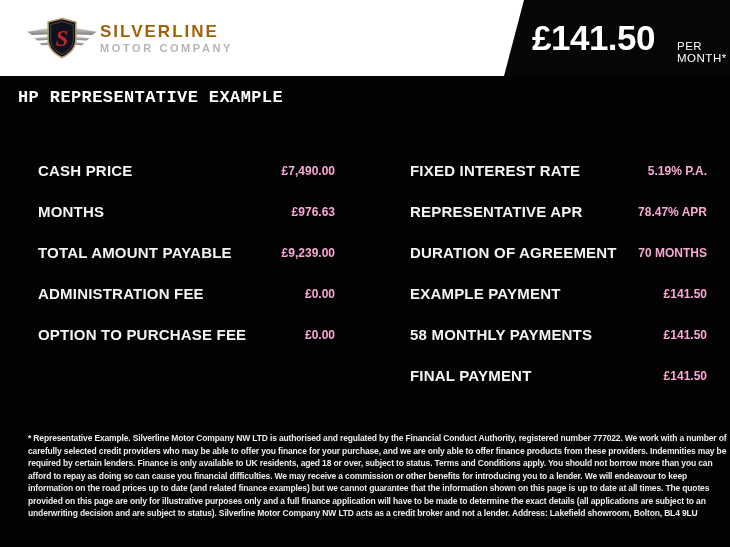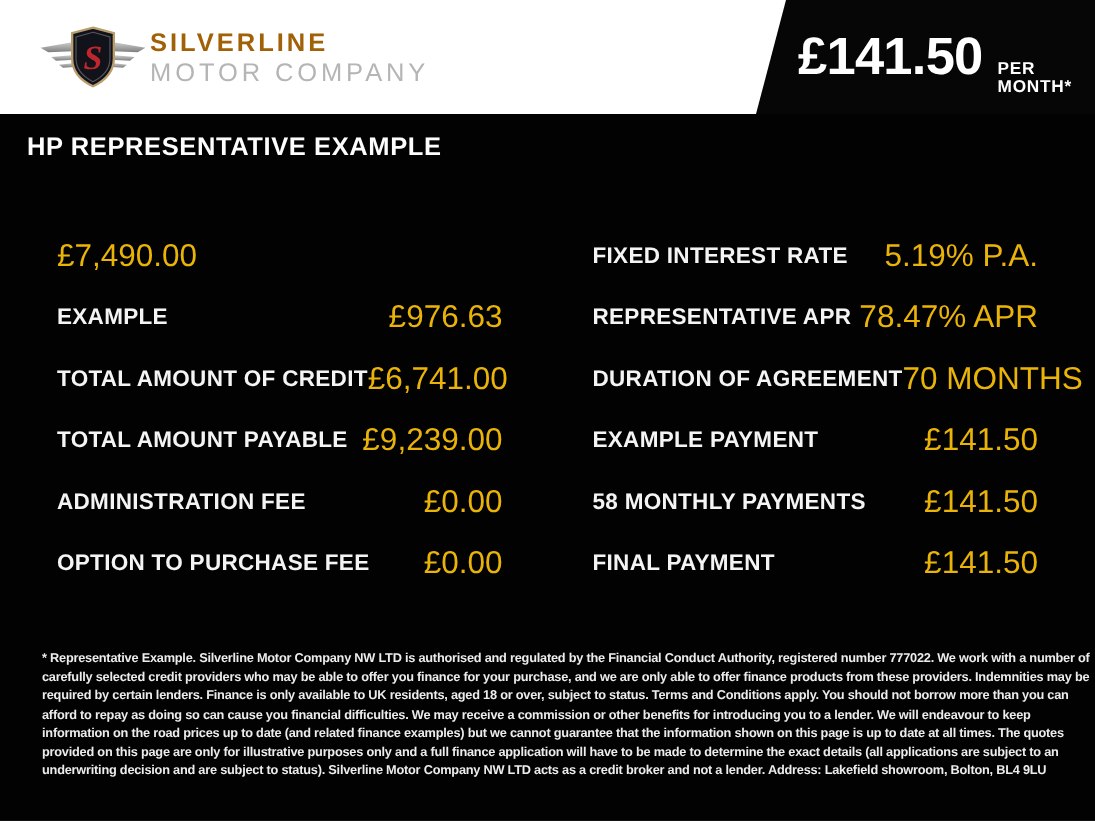--- a/index.html
+++ b/index.html
@@ -6,40 +6,40 @@
   .page{
     position:relative;width:730px;height:547px;background:#020202;
     font-family:"Liberation Sans",sans-serif;overflow:hidden;margin:0 auto;
   }
   
   .header{position:absolute;top:0;left:0;width:730px;height:76px;background:#ffffff;}
   .brand{position:absolute;left:26px;top:13px;height:50px;display:flex;align-items:center;}
   .brand-emblem{display:block;}
   .brand-text{margin-left:2px;}
   .brand-name{font-size:17px;font-weight:bold;letter-spacing:2px;color:#a16207;line-height:1;}
-  .brand-sub{font-size:17px;font-weight:normal;letter-spacing:2.6px;color:#b5b5b5;line-height:1;margin-top:3px;}
+  .brand-sub{font-size:11px;font-weight:bold;letter-spacing:2.6px;color:#b5b5b5;line-height:1;margin-top:3px;}
   .price-flag{
     position:absolute;top:0;right:0;width:226px;height:76px;background:#060606;
     clip-path:polygon(20px 0,100% 0,100% 100%,0 100%);
     display:flex;align-items:baseline;justify-content:flex-start;
     padding-left:28px;box-sizing:border-box;
   }
   .price-amount{font-size:35px;font-weight:bold;color:#ffffff;line-height:76px;letter-spacing:-0.5px;}
-  .price-period{font-size:11.5px;font-weight:bold;color:#ffffff;letter-spacing:0.5px;margin-left:10px;}
+  .price-period{font-size:11.5px;font-weight:normal;color:#ffffff;letter-spacing:0.5px;margin-left:22px;}
   
   .title{
     position:absolute;left:18px;top:88px;margin:0;
-    font-size:17px;font-weight:bold;color:#fdfdfd;letter-spacing:0.4px;
+    font-size:17px;font-weight:bold;color:#fdfdfd;letter-spacing:0.4px;font-family:Liberation Mono, monospace;
   }
   .fin-table{position:absolute;top:150px;left:38px;display:flex;}
   .fin-col{width:297px;}
-  .fin-col.right{margin-left:60px;}
+  .fin-col.right{margin-left:75px;}
   .fin-row{display:flex;justify-content:space-between;align-items:center;height:41px;}
   .fin-label{font-size:15px;font-weight:bold;color:#f4f4f4;letter-spacing:0.2px;white-space:nowrap;}
-  .fin-value{font-size:21px;font-weight:normal;color:#eab308;white-space:nowrap;}
+  .fin-value{font-size:12px;font-weight:bold;color:#f9a8d4;white-space:nowrap;}
   
   .footnote{
     position:absolute;left:16px;top:420px;width:699px;margin:12px;
     font-size:8.5px;font-weight:bold;color:#ececec;line-height:1.48;letter-spacing:-0.15px;
   }
 </style>
 </head>
 <body>
 
 <div class="page">
@@ -80,29 +80,26 @@
       <span class="price-amount">£141.50</span>
       <span class="price-period">PER MONTH*</span>
     </div>
   </div>
 
   <h1 class="title">HP REPRESENTATIVE EXAMPLE</h1>
 
   <div class="fin-table">
     <div class="fin-col left">
       <div class="fin-row">
+        <span class="fin-label">CASH PRICE</span>
         <span class="fin-value">£7,490.00</span>
       </div>
       <div class="fin-row">
-        <span class="fin-label">EXAMPLE</span>
+        <span class="fin-label">MONTHS</span>
         <span class="fin-value">£976.63</span>
-      </div>
-      <div class="fin-row">
-        <span class="fin-label">TOTAL AMOUNT OF CREDIT</span>
-        <span class="fin-value">£6,741.00</span>
       </div>
       <div class="fin-row">
         <span class="fin-label">TOTAL AMOUNT PAYABLE</span>
         <span class="fin-value">£9,239.00</span>
       </div>
       <div class="fin-row">
         <span class="fin-label">ADMINISTRATION FEE</span>
         <span class="fin-value">£0.00</span>
       </div>
       <div class="fin-row">

